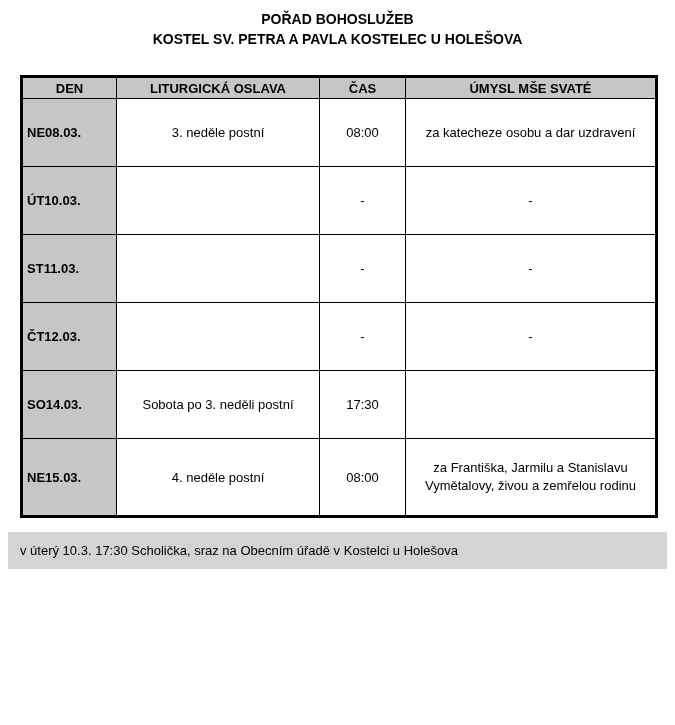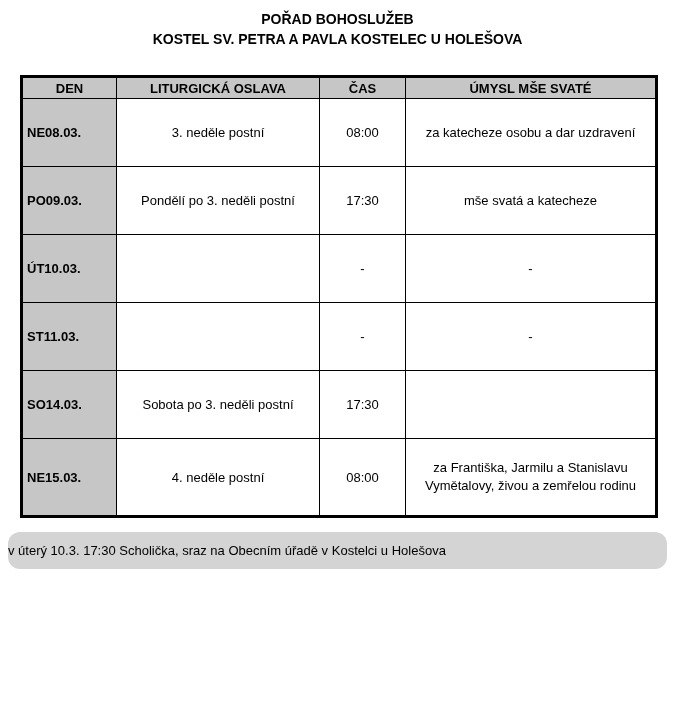--- a/index.html
+++ b/index.html
@@ -61,22 +61,22 @@
   tr.data-row { height: 68px; }
   tr.data-row-tall { height: 78px; }
   td.umysl-cell { padding: 2px 10px; line-height: 18px; }
   .footer-bar {
     margin: 10px 0 0 8px;
     width: 659px;
     height: 37px;
     background: var(--footer-bg, #d4d4d4);
     display: flex;
     align-items: center;
+    padding-left: 12px;
     font-size: 13px;
-    border-radius: 12px;
   }
 </style>
 </head>
 <body>
 
 <div class="page">
 
   <div class="title-block">
     <div class="doc-title">POŘAD BOHOSLUŽEB</div>
     <div class="church-name">KOSTEL SV. PETRA A PAVLA KOSTELEC U HOLEŠOVA</div>
@@ -105,44 +105,44 @@
             <span>08.03.</span>
           </span>
         </td>
         <td>3. neděle postní</td>
         <td>08:00</td>
         <td class="umysl-cell">za katecheze osobu a dar uzdravení</td>
       </tr>
       <tr class="data-row">
         <td class="den-cell">
           <span class="den-inner">
-            <span>PO</span>
-            <span>09.03.</span>
-          </span>
-        </td>
-        <td>Pondělí po 3. neděli postní</td>
-        <td>17:30</td>
-        <td class="umysl-cell">mše svatá a katecheze</td>
-      </tr>
-      <tr class="data-row">
-        <td class="den-cell">
-          <span class="den-inner">
             <span>ÚT</span>
             <span>10.03.</span>
           </span>
         </td>
         <td></td>
         <td>-</td>
         <td class="umysl-cell">-</td>
       </tr>
       <tr class="data-row">
         <td class="den-cell">
           <span class="den-inner">
             <span>ST</span>
             <span>11.03.</span>
+          </span>
+        </td>
+        <td></td>
+        <td>-</td>
+        <td class="umysl-cell">-</td>
+      </tr>
+      <tr class="data-row">
+        <td class="den-cell">
+          <span class="den-inner">
+            <span>ČT</span>
+            <span>12.03.</span>
           </span>
         </td>
         <td></td>
         <td>-</td>
         <td class="umysl-cell">-</td>
       </tr>
       <tr class="data-row">
         <td class="den-cell">
           <span class="den-inner">
             <span>SO</span>

